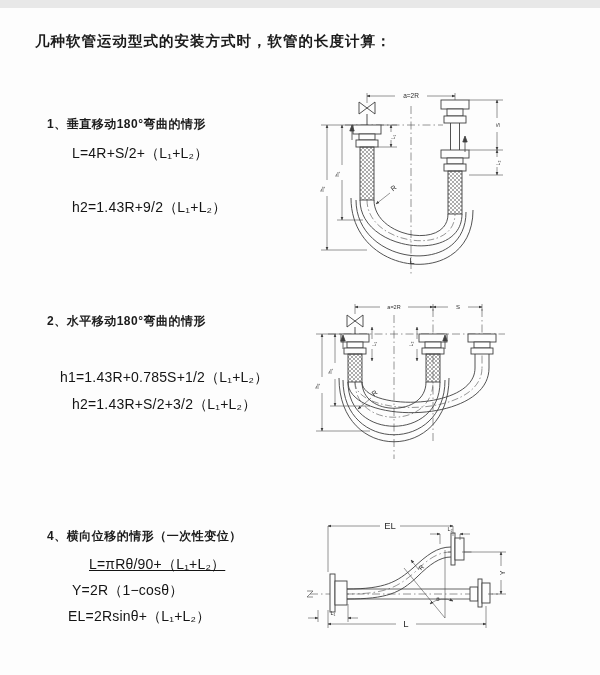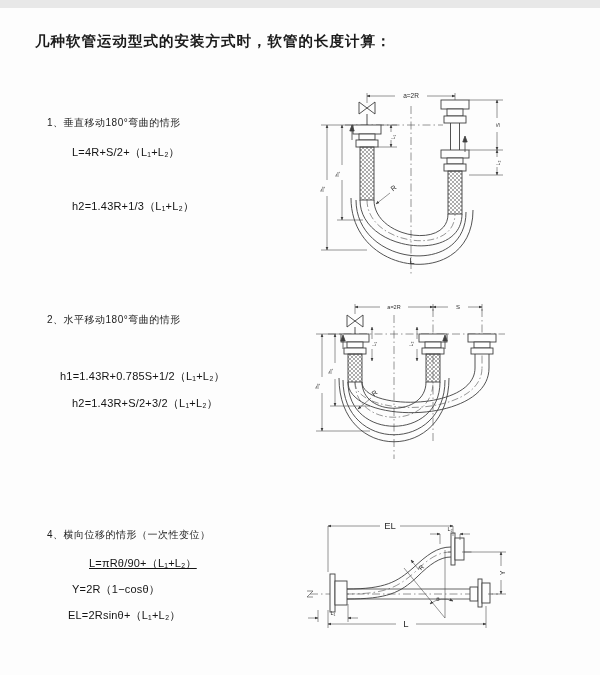--- a/index.html
+++ b/index.html
@@ -3,35 +3,35 @@
 <meta charset="utf-8">
 <style>
   html,body{margin:0;padding:0;background:#e8e8e8;}
   .page{
     position:relative;width:600px;height:675px;background:#fdfdfd;
     font-family:"Liberation Sans","DejaVu Sans",sans-serif;color:#1b1b1b;
     overflow:hidden;margin:8px auto;
   }
   .abs{position:absolute;white-space:nowrap;}
   .doc-title{font-size:14.5px;font-weight:bold;letter-spacing:1px;}
-  .sec-heading{font-size:10px;font-weight:normal;letter-spacing:0.5px;}
-  .formula{font-size:11px;font-weight:500;letter-spacing:0.2px;color:#141414;}
+  .sec-heading{font-size:12px;font-weight:bold;letter-spacing:0.5px;}
+  .formula{font-size:14px;font-weight:500;letter-spacing:0.2px;color:#141414;}
   svg{position:absolute;overflow:visible;}
   svg text{font-family:"Liberation Sans","DejaVu Sans",sans-serif;fill:#2f2f2f;}
 </style>
 </head>
 <body>
 
 <div class="page">
 
   <div class="abs doc-title" style="left:35px;top:24px;">几种软管运动型式的安装方式时，软管的长度计算：</div>
 
   <div class="abs sec-heading" style="left:47px;top:108px;">1、垂直移动180°弯曲的情形</div>
   <div class="abs formula" style="left:72px;top:137px;">L=4R+S/2+（L₁+L₂）</div>
-  <div class="abs formula" style="left:72px;top:191px;">h2=1.43R+1/3（L₁+L₂）</div>
+  <div class="abs formula" style="left:72px;top:191px;">h2=1.43R+9/2（L₁+L₂）</div>
 
   <div class="abs sec-heading" style="left:47px;top:305px;">2、水平移动180°弯曲的情形</div>
   <div class="abs formula" style="left:60px;top:361px;">h1=1.43R+0.785S+1/2（L₁+L₂）</div>
   <div class="abs formula" style="left:72px;top:388px;">h2=1.43R+S/2+3/2（L₁+L₂）</div>
 
   <div class="abs sec-heading" style="left:47px;top:520px;">4、横向位移的情形（一次性变位）</div>
   <div class="abs formula" style="left:89px;top:548px;text-decoration:underline;">L=πRθ/90+（L₁+L₂）</div>
   <div class="abs formula" style="left:72px;top:574px;">Y=2R（1−cosθ）</div>
   <div class="abs formula" style="left:68px;top:600px;">EL=2Rsinθ+（L₁+L₂）</div>
 

